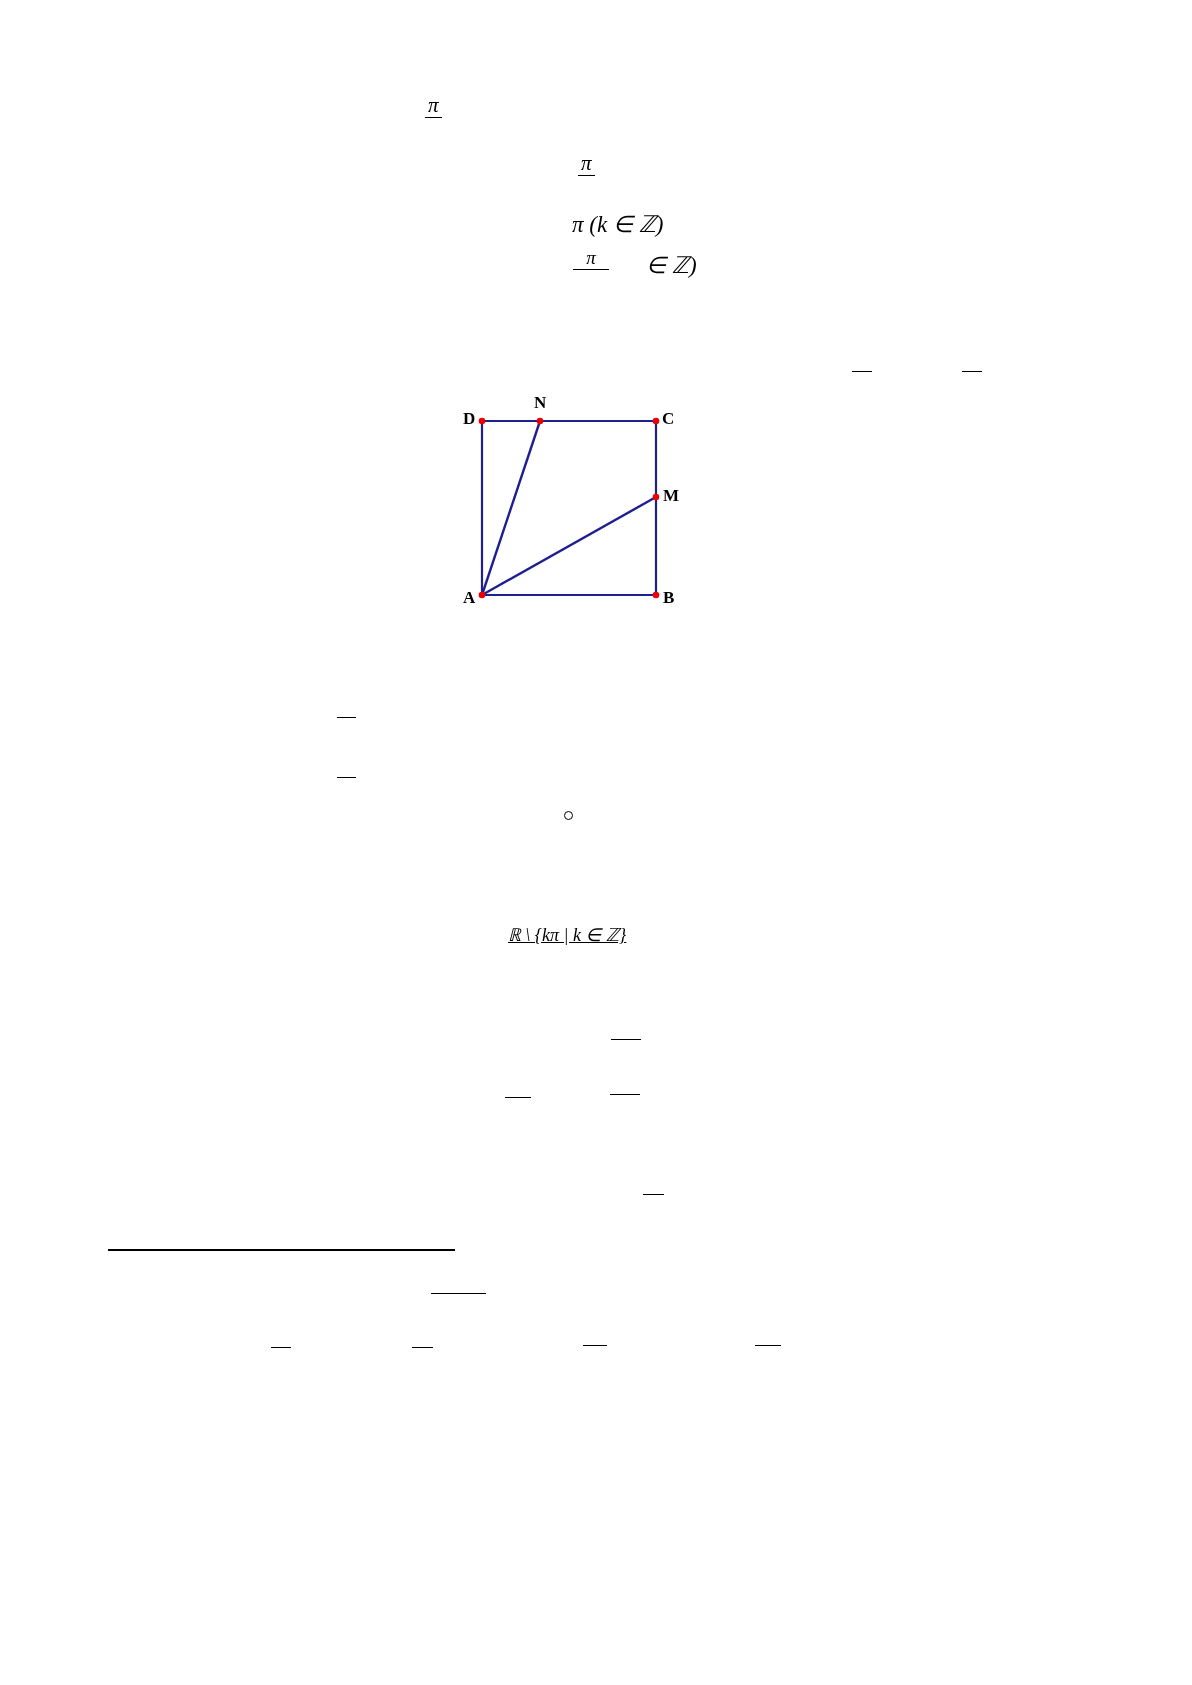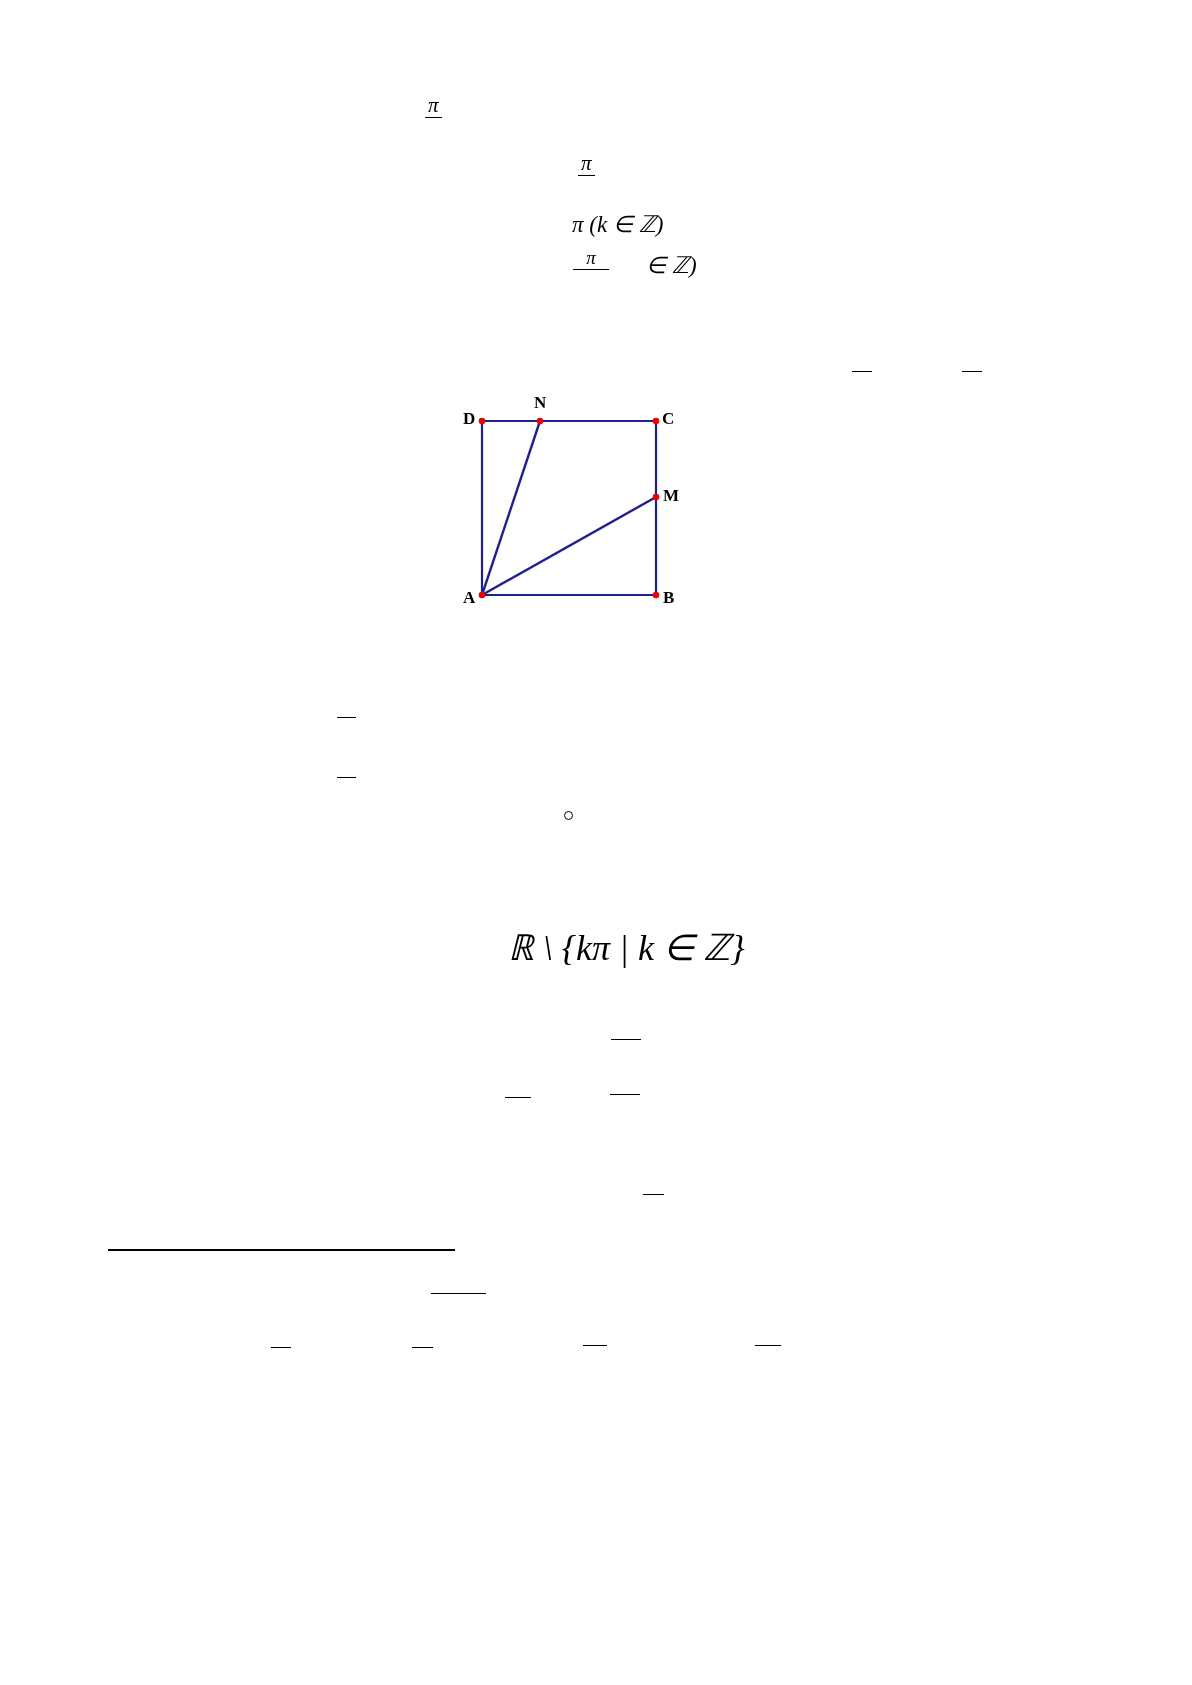--- a/index.html
+++ b/index.html
@@ -118,21 +118,21 @@
     <span class="fig-label" style="left:203px; top:74px;">M</span>
     <span class="fig-label" style="left:3px; top:176px;">A</span>
     <span class="fig-label" style="left:203px; top:176px;">B</span>
   </div>
 
   <div class="abs rule" style="left:337px; top:717px; width:19px;"></div>
   <div class="abs rule" style="left:337px; top:777px; width:19px;"></div>
 
   <div class="deg-circle" style="left:564px; top:811px;"></div>
 
-  <div class="abs math" style="left:508px; top:922px; font-size:36px;">ℝ \ {kπ | k ∈ ℤ}</div>
+  <div class="abs math" style="left:508px; top:922px; font-size:18px;text-decoration:underline;">ℝ \ {kπ | k ∈ ℤ}</div>
 
   <div class="abs rule" style="left:611px; top:1039px; width:30px;"></div>
   <div class="abs rule" style="left:505px; top:1097px; width:26px;"></div>
   <div class="abs rule" style="left:610px; top:1094px; width:30px;"></div>
   <div class="abs rule" style="left:643px; top:1194px; width:21px;"></div>
 
   <div class="abs rule" style="left:108px; top:1249px; width:347px; height:1.6px;"></div>
 
   <div class="abs rule" style="left:431px; top:1293px; width:55px;"></div>
   <div class="abs rule" style="left:271px; top:1347px; width:20px;"></div>

